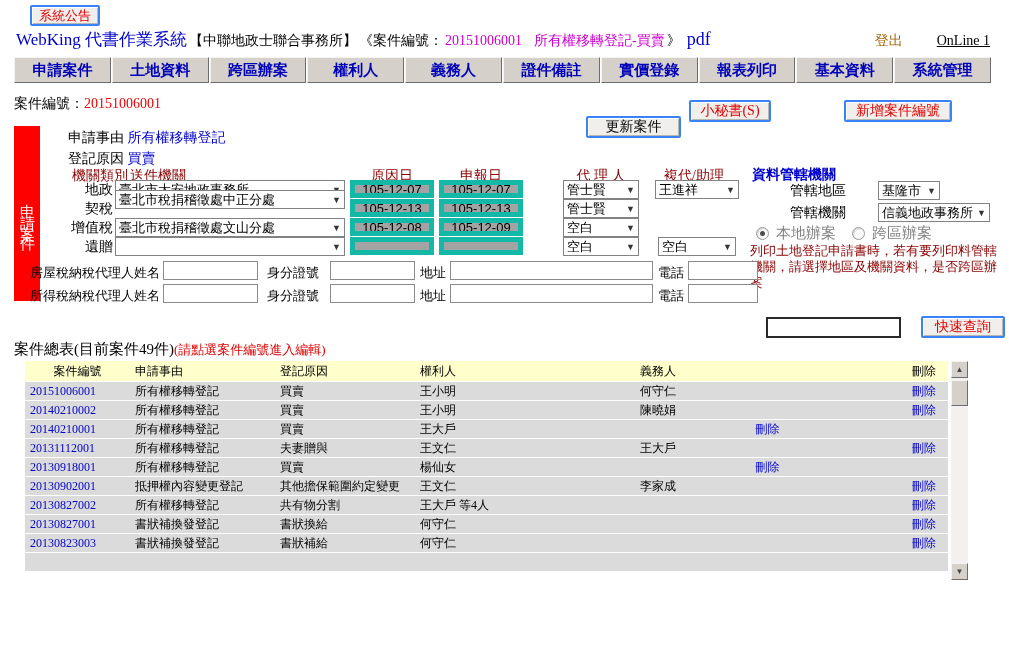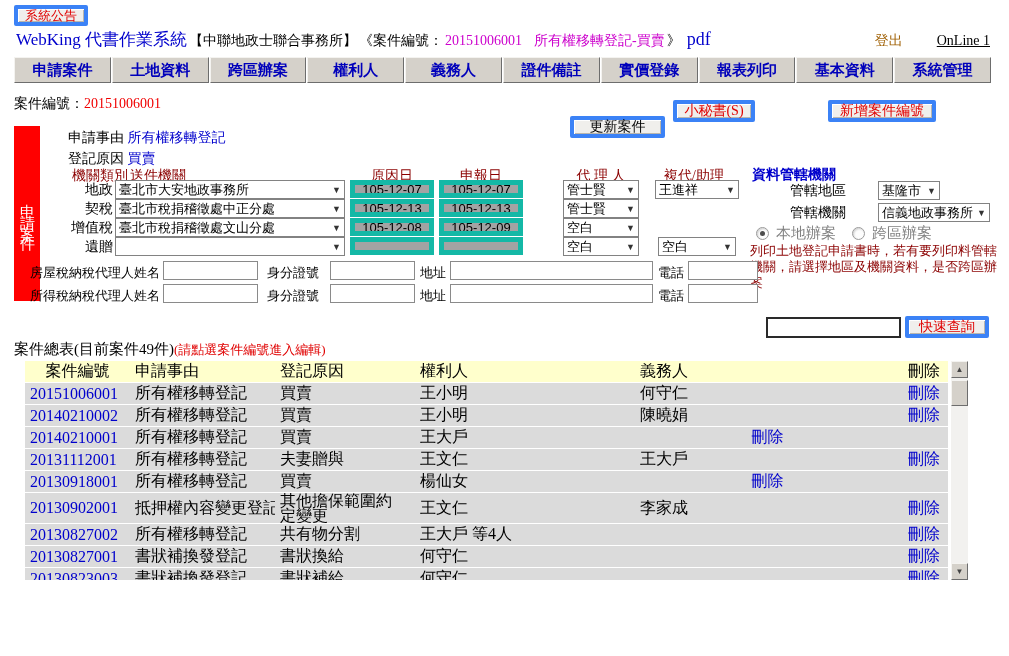--- a/index.html
+++ b/index.html
@@ -5,24 +5,24 @@
   * { margin:0; padding:0; box-sizing:border-box; }
   html,body { background:#fff; }
   #app {
     position:relative; width:1009px; height:656px; background:#fff; overflow:hidden;
     font-family:"Liberation Serif","DejaVu Serif",serif; color:#000;
   }
   .abs { position:absolute; }
 
   
   .btn {
-    position:absolute; background:#f0efec; border:4px solid #3b82f6;
+    position:absolute; background:#f0efec; border:2px solid #3b82f6;
     border-radius:2px; box-shadow:inset 1px 1px 0 #fff, inset -1px -1px 0 #b9b6ae;
     font-family:"Liberation Serif","DejaVu Serif",serif; font-size:14px;
-    display:flex; align-items:center; justify-content:center; cursor:pointer;
+    display:flex; align-items:center; justify-content:center; cursor:pointer;margin-left:16px;
   }
   .btn.red { color:#e00000; }
 
   
   #announce-btn { left:14px; top:5px; height:21px; padding:0 7px; font-size:13px; }
   #header-line { left:16px; top:28px; width:978px; height:20px; display:flex; align-items:baseline; white-space:nowrap; }
   .app-title { color:#0000cc; font-size:17px; }
   .office { font-size:14px; margin-left:2px; }
   .case-seg { font-size:14px; margin-left:2px; }
   .magenta { color:#cc00cc; }
@@ -89,21 +89,21 @@
   #search-input { left:766px; top:317px; width:135px; height:21px; border:2px solid #2a2a2a;
     font-family:"Liberation Sans","DejaVu Sans",sans-serif; font-size:13px; padding:0 3px; position:absolute; }
   #search-btn { left:905px; top:316px; width:84px; height:22px; }
 
   #list-title { left:14px; top:340px; font-size:15px; white-space:nowrap; }
   #list-title .hint { color:#e00000; font-size:13px; }
 
   
   #table-wrap { left:25px; top:361px; width:923px; height:219px; overflow:hidden; }
   .trow { display:grid; grid-template-columns:105px 145px 140px 220px 265px 48px;
-    background:#dbdbdb; margin-top:1px; min-height:18px; align-items:center; font-size:16px; }
+    background:#dbdbdb; margin-top:1px; min-height:18px; align-items:center; font-size:12px; }
   .trow.thead { background:#ffffcc; min-height:20px; margin-top:0; }
   .tc { padding:0 5px; overflow:hidden; white-space:nowrap; }
   .tc.wrap { white-space:normal; line-height:15px; padding-right:14px; }
   .tc.ctr { text-align:center; padding:0; }
   .case-link, .del-link { color:#0000cc; cursor:pointer; text-decoration:none; }
 
   
   #sbar { left:951px; top:361px; width:17px; height:219px; background:#f2f1ef; }
   .sb-btn { position:absolute; left:0; width:17px; height:17px; background:#d5d1ca;
     border:1px solid; border-color:#f4f3f0 #6d6d6d #6d6d6d #f4f3f0;
@@ -180,21 +180,21 @@
   <div class="sel" style="left:563px;top:180px;width:76px">
     <span>管士賢</span>
     <span class="arr">▼</span>
   </div>
   <div class="sel" style="left:655px;top:180px;width:84px">
     <span>王進祥</span>
     <span class="arr">▼</span>
   </div>
 
   <div class="lbl" style="left:30px;top:200px;width:83px;text-align:right">契稅</div>
-  <div class="sel" style="left:115px;top:199px;width:230px">
+  <div class="sel" style="left:115px;top:190px;width:230px">
     <span>臺北市稅捐稽徵處中正分處</span>
     <span class="arr">▼</span>
   </div>
   <input class="din" style="left: 350px; top: 199px;" value="105-12-13">
   <input class="din" style="left: 439px; top: 199px;" value="105-12-13">
   <div class="sel" style="left:563px;top:199px;width:76px">
     <span>管士賢</span>
     <span class="arr">▼</span>
   </div>
 

